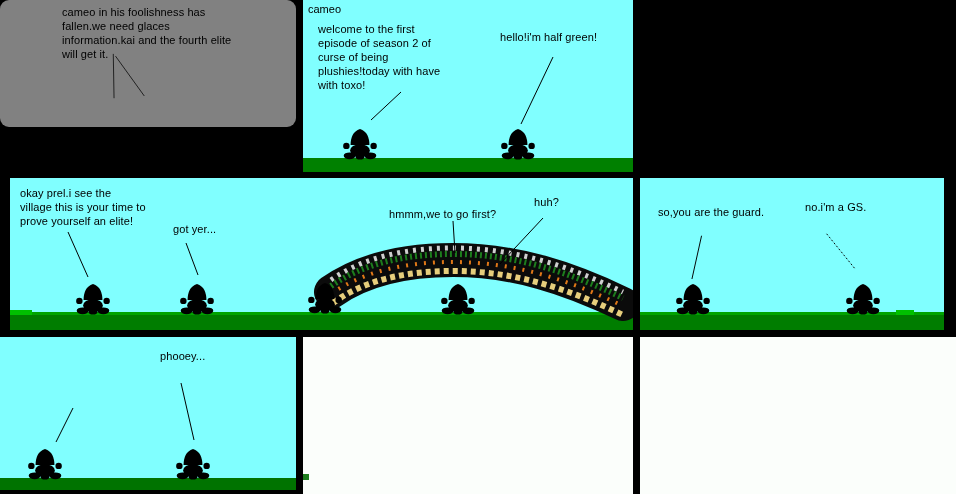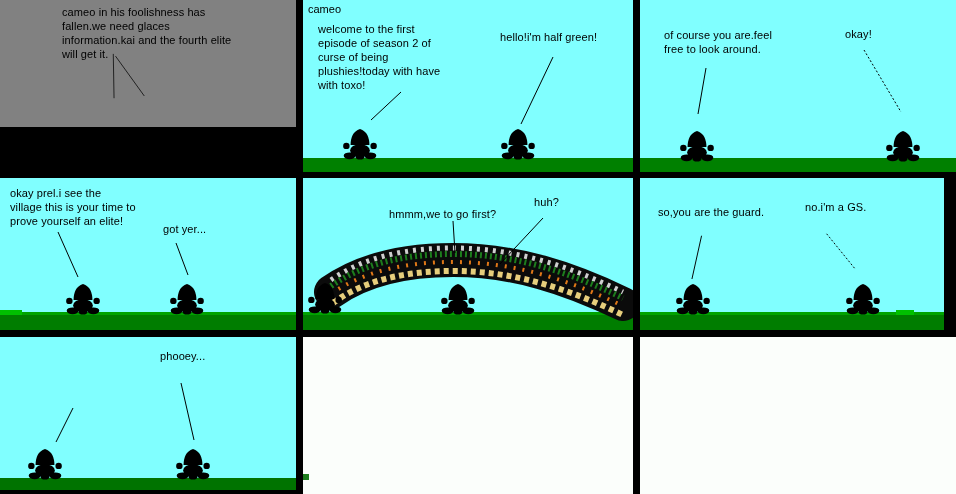--- a/index.html
+++ b/index.html
@@ -2,24 +2,24 @@
 <html><head>
 <meta charset="utf-8">
 <style>
   html,body{margin:0;padding:0;background:#ffffff;}
   .comic{
     position:relative;width:956px;height:494px;background:#000000;
     font-family:"Liberation Sans",sans-serif;overflow:hidden;
   }
   .panel{position:absolute;overflow:hidden;}
   
-  #p1{left:0;top:0;width:296px;height:127px;background:#818181;}
+  #p1{left:0;top:0;width:296px;height:127px;background:#818181;border-radius:9px;}
   #p2{left:303px;top:0;width:330px;height:172px;background:#80ffff;}
   #p3{left:640px;top:0;width:316px;height:172px;background:#80ffff;}
-  #p4{left:0;top:178px;width:296px;height:152px;background:#80ffff;}
+  #p4{left:10px;top:178px;width:296px;height:152px;background:#80ffff;}
   #p5{left:303px;top:178px;width:330px;height:152px;background:#80ffff;}
   #p6{left:640px;top:178px;width:304px;height:152px;background:#80ffff;}
   #p7{left:0;top:337px;width:296px;height:157px;background:#80ffff;}
   #p8{left:303px;top:337px;width:330px;height:157px;background:#fbfefb;}
   #p9{left:640px;top:337px;width:316px;height:157px;background:#fbfefb;}
 
   .floor{position:absolute;left:0;right:0;top:160px;height:12px;background:#0000a0;}
   .ground{position:absolute;left:0;right:0;}
   #p2 .ground,#p3 .ground{top:158px;height:14px;background:#008000;}
   #p4 .ground,#p5 .ground,#p6 .ground{
@@ -120,40 +120,20 @@
           <use href="#plush"></use>
         </svg>
       </span>
     <span class="plush" style="left: 198px; top: 128px; --head: #c22015; --stripe: #5f0c06; --face: #8c130c; --body: #b01d12; --feet: #d9d9d9; --arm: #b01d12; --eye: #0f3f0f; --spot: #1e8a1e;">
         <svg viewBox="0 0 36 34">
           <use href="#plush"></use>
         </svg>
       </span>
   </div>
 
-  <div class="panel" id="p3">
-    <div class="ground"></div>
-    <div class="dialogue" style="left:24px;top:28px;">of course you are.feel
-free to look around.</div>
-    <div class="dialogue" style="left:205px;top:27px;">okay!</div>
-    <svg class="overlay" viewBox="0 0 316 172">
-      <line x1="66" y1="68" x2="58" y2="114"></line>
-      <line class="dashed" x1="224" y1="50" x2="261" y2="112"></line>
-    </svg>
-    <span class="plush" style="left: 40px; top: 130px; --head: #c22015; --stripe: #6f0e08; --face: #8c130c; --body: #e9d13e; --feet: #ececec; --arm: #c22015; --eye: #2a0c0a; --spot: transparent;">
-        <svg viewBox="0 0 36 34">
-          <use href="#plush"></use>
-        </svg>
-      </span>
-    <span class="plush" style="left: 246px; top: 130px; --head: #c22015; --stripe: #5f0c06; --face: #8c130c; --body: #b01d12; --feet: #d9d9d9; --arm: #b01d12; --eye: #0f3f0f; --spot: #1e8a1e;">
-        <svg viewBox="0 0 36 34">
-          <use href="#plush"></use>
-        </svg>
-      </span>
-  </div>
 
   <div class="panel" id="p4">
     <div class="ground"></div>
     <div class="green-notch"></div>
     <div class="dialogue" style="left:10px;top:8px;">okay prel.i see the
 village this is your time to
 prove yourself an elite!</div>
     <div class="dialogue" style="left:163px;top:44px;">got yer...</div>
     <svg class="overlay" viewBox="0 0 296 152">
       <line x1="58" y1="54" x2="78" y2="99"></line>

